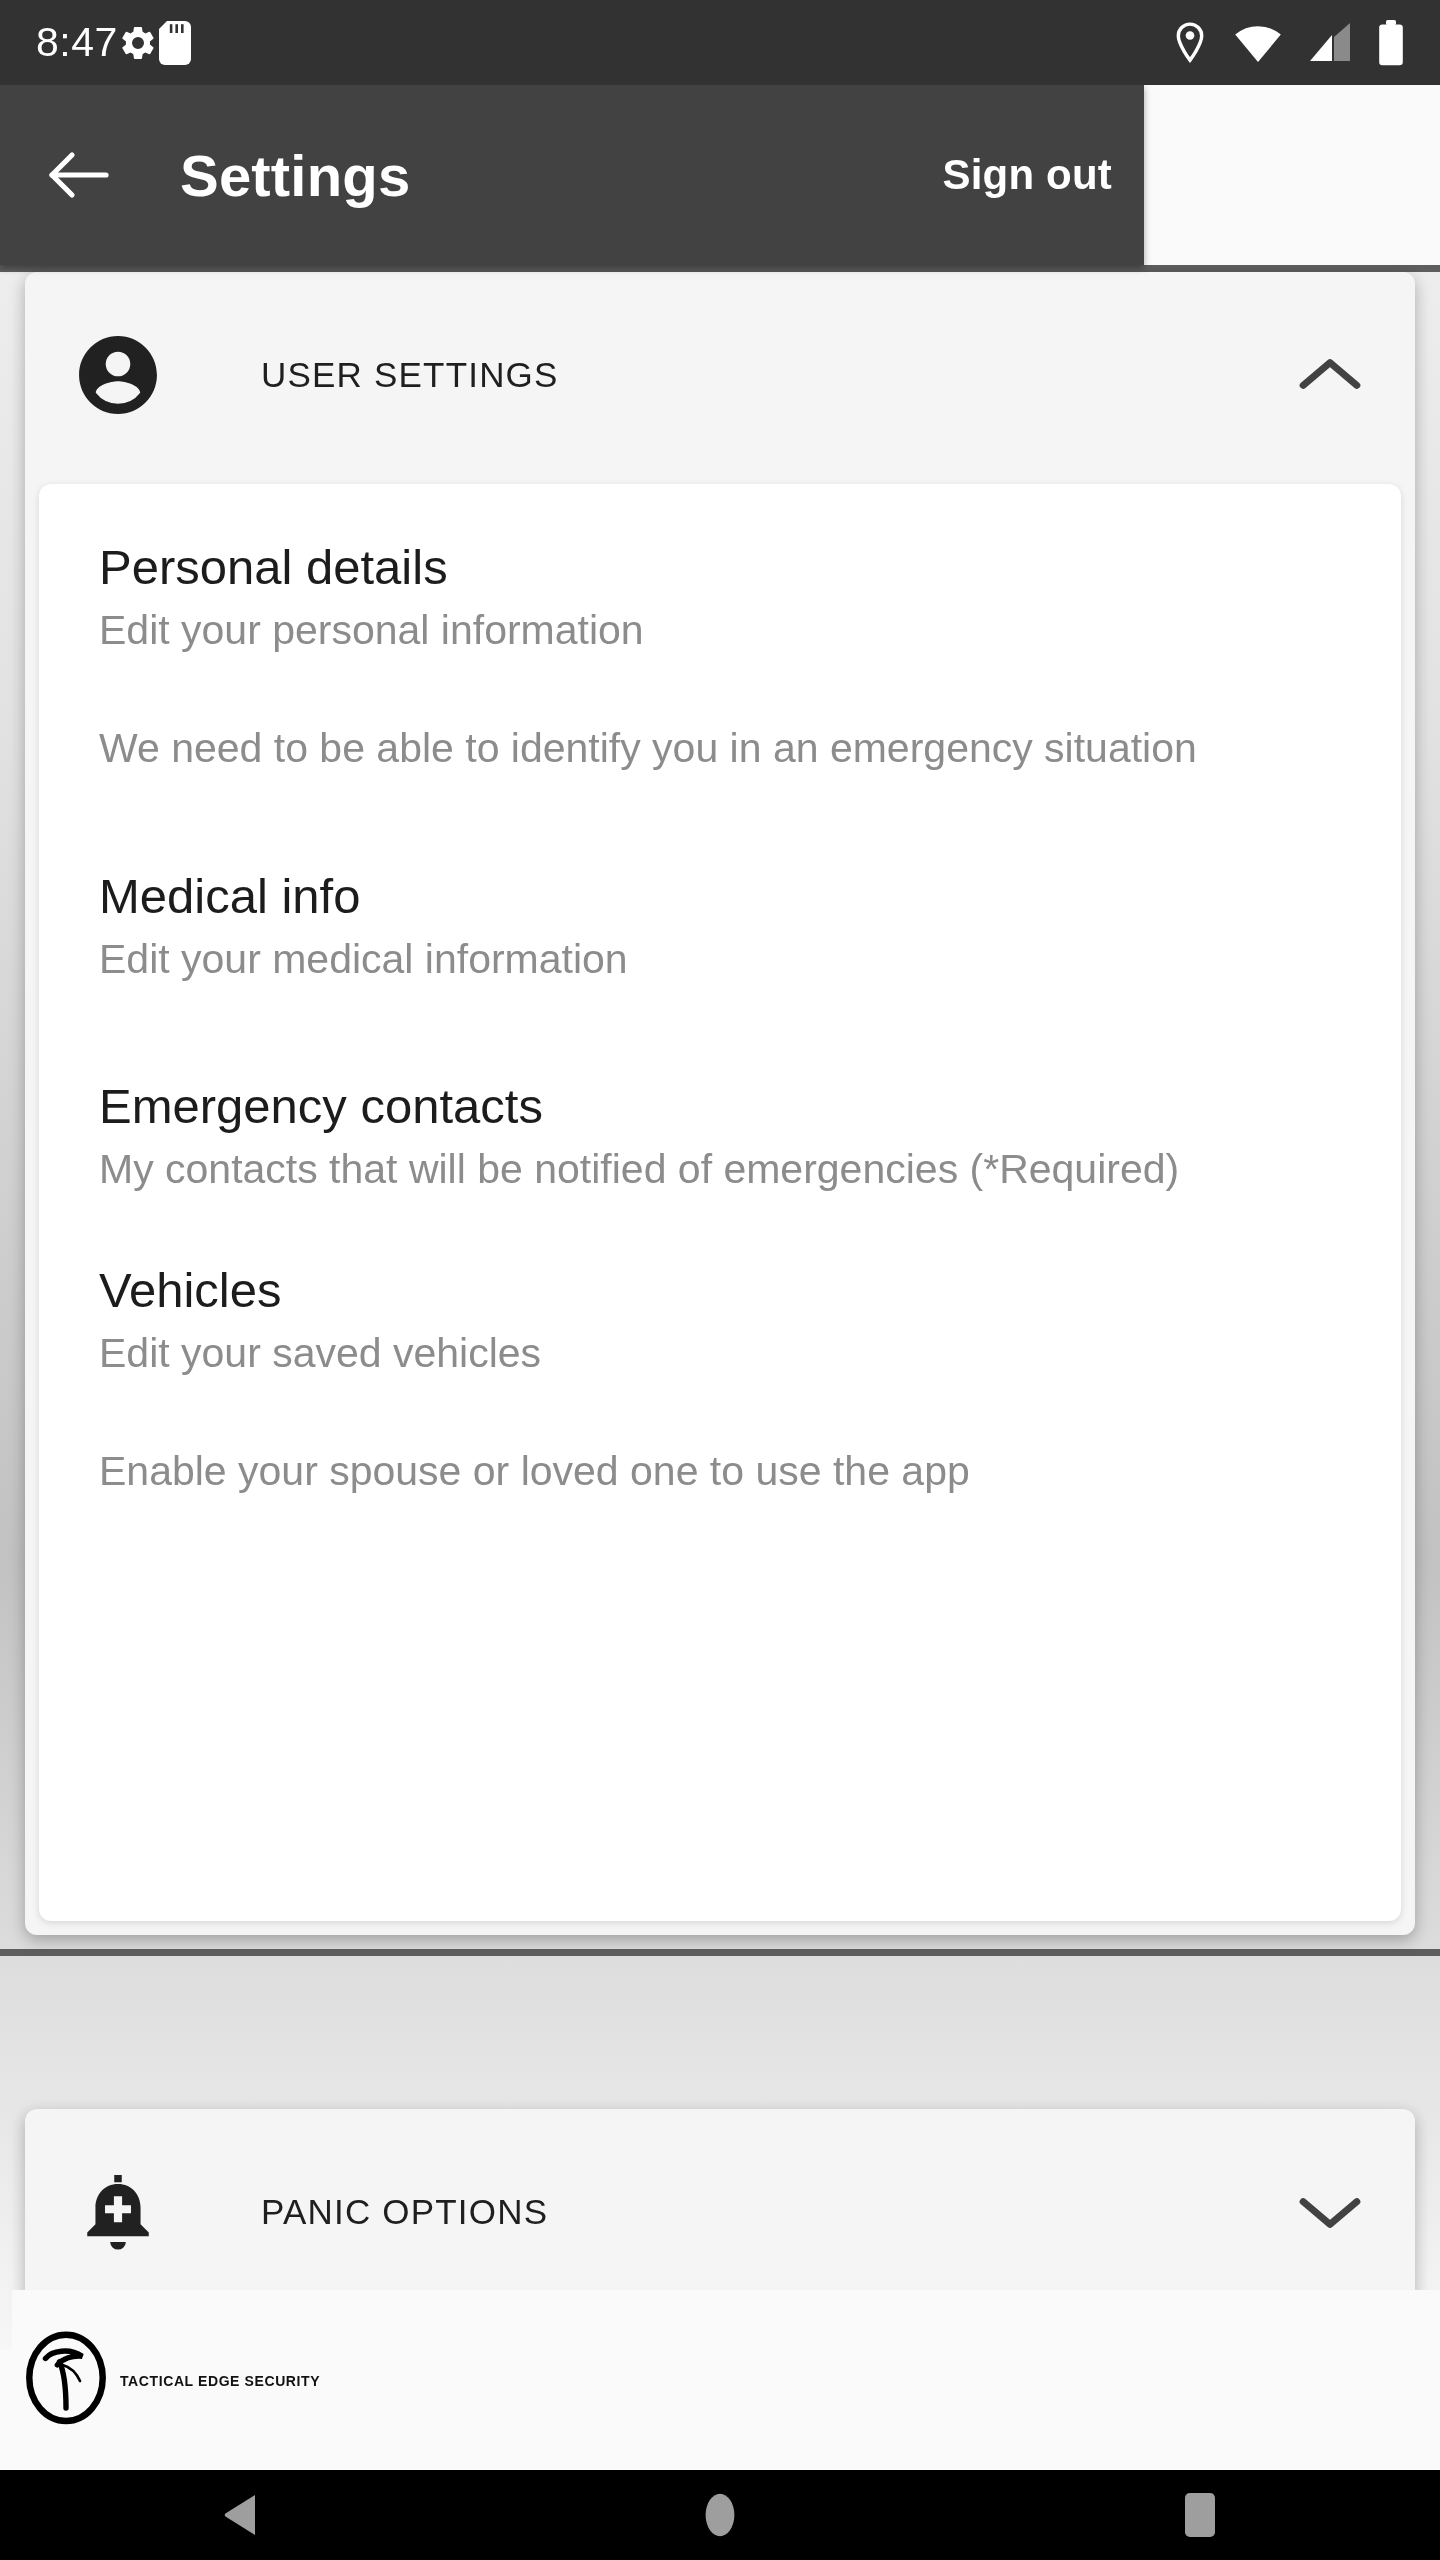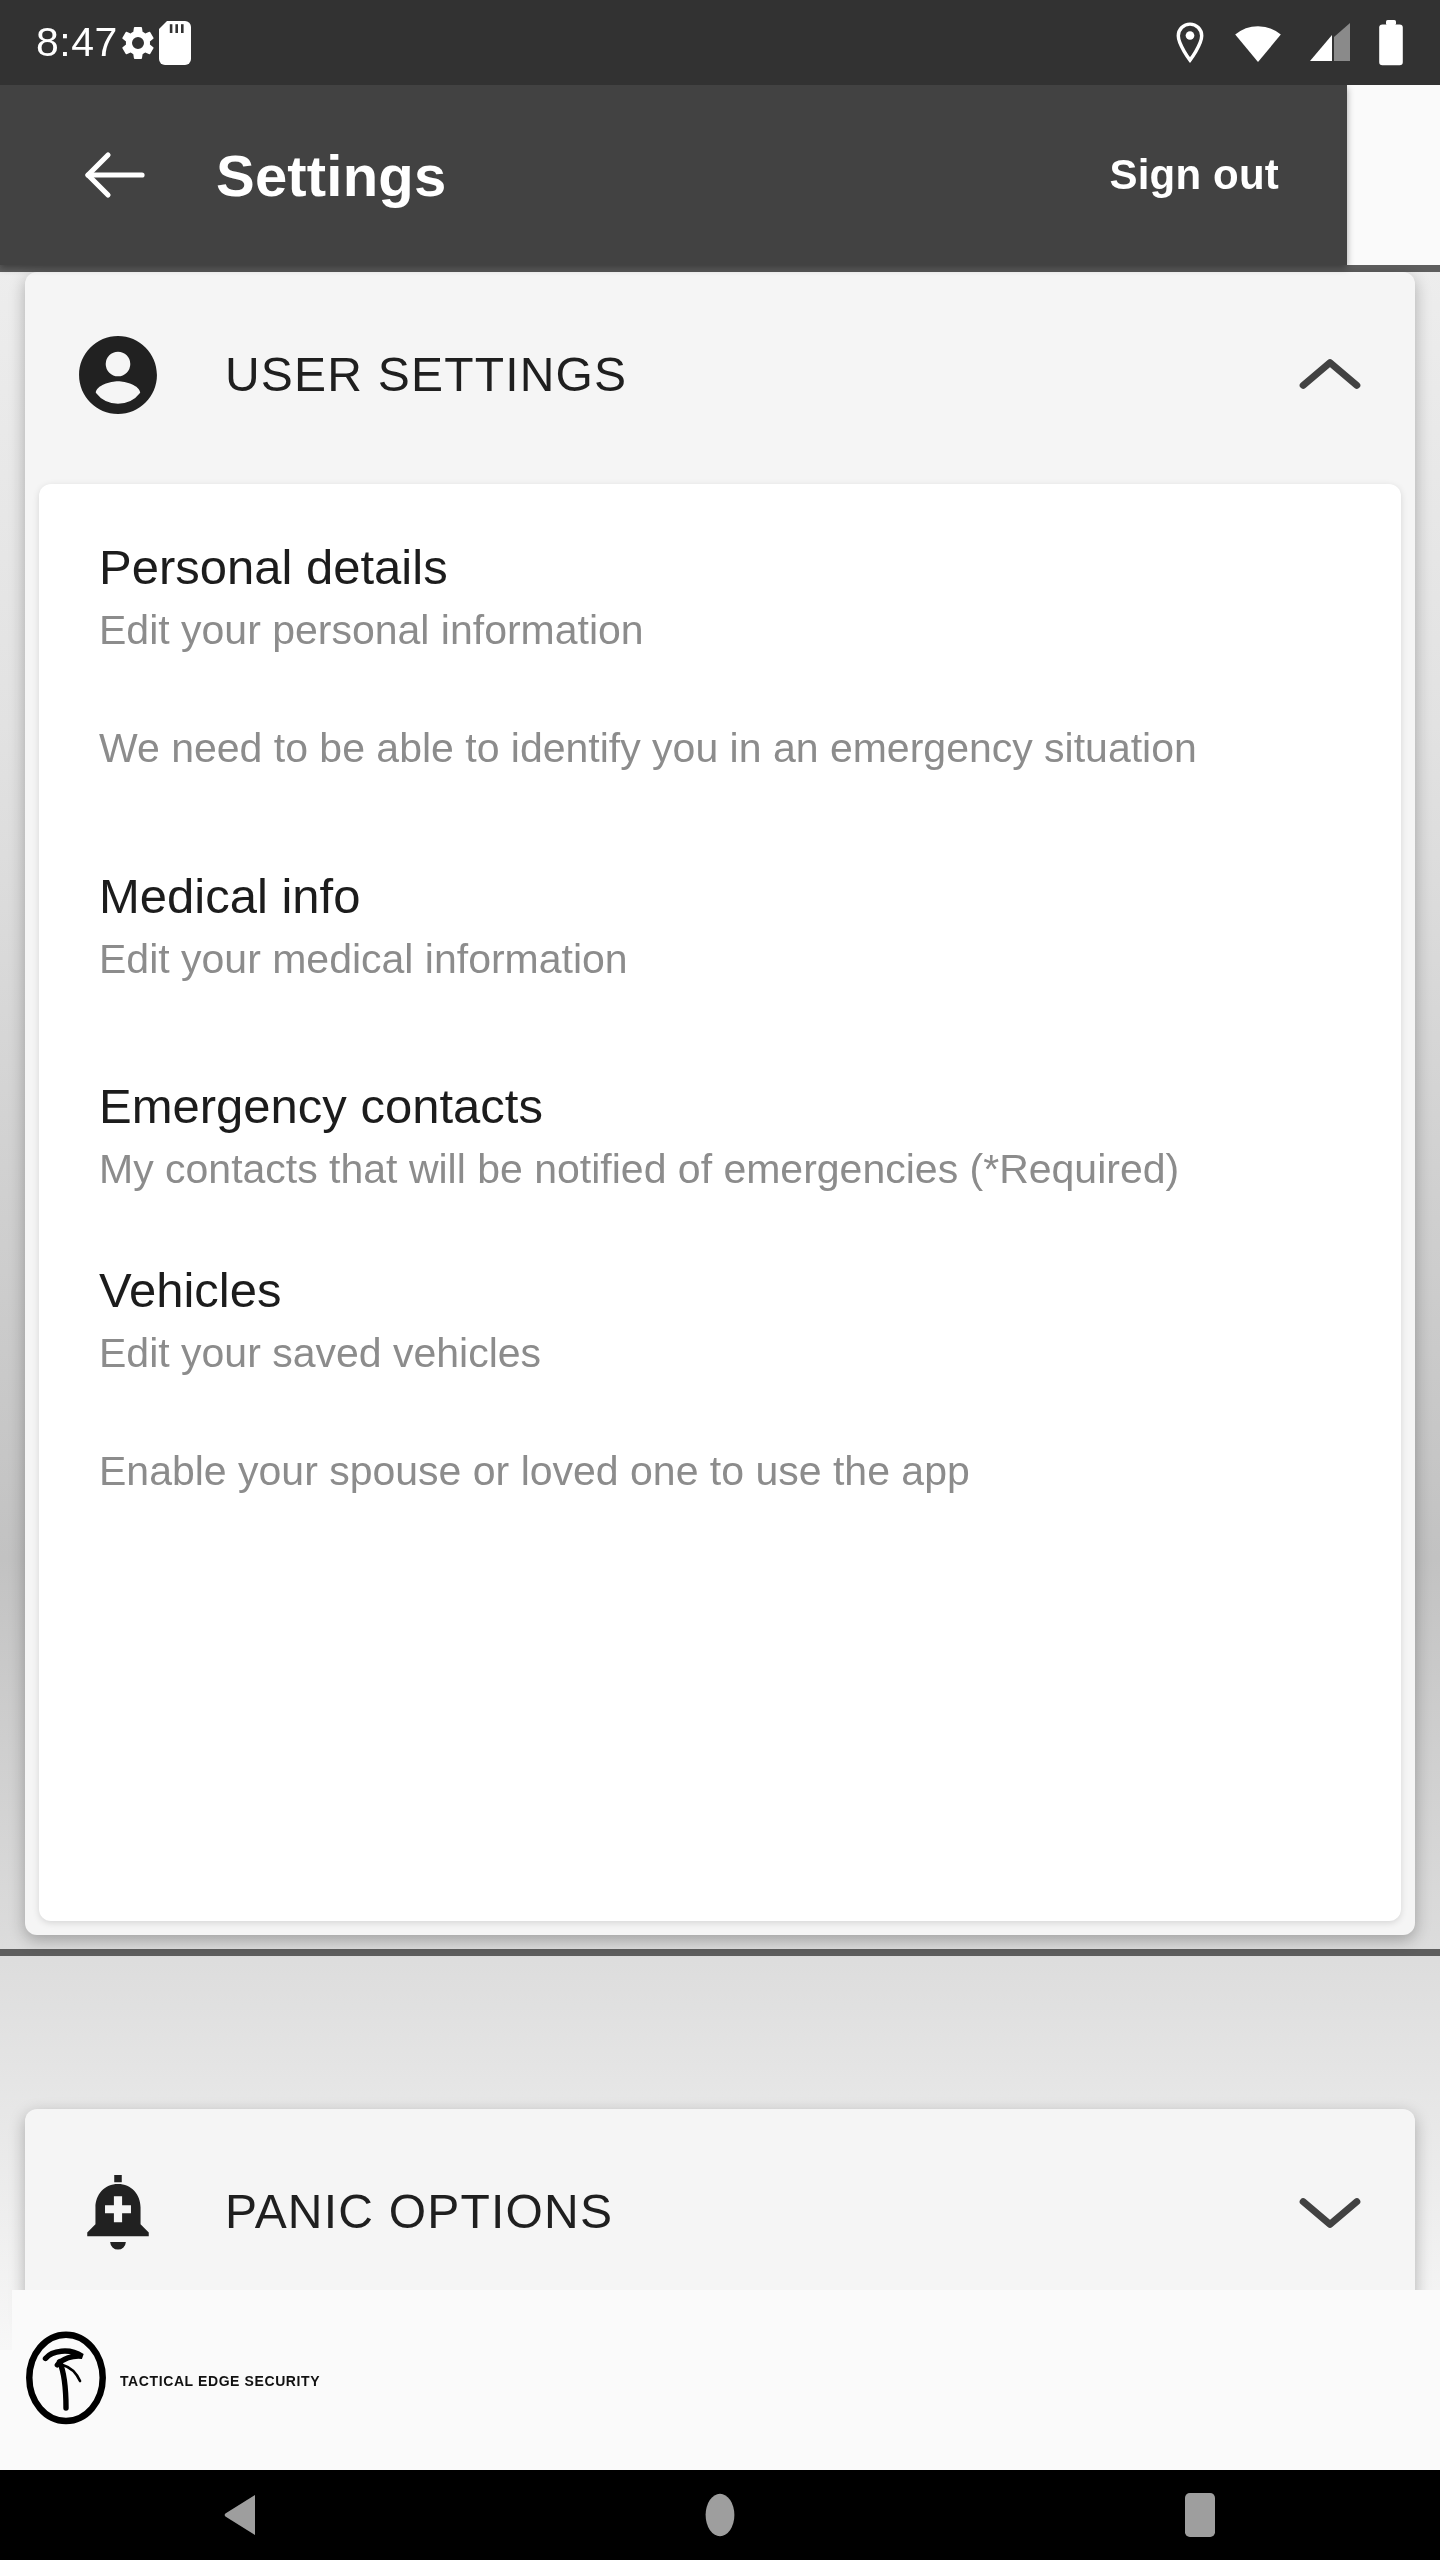--- a/index.html
+++ b/index.html
@@ -17,23 +17,23 @@
     background:#323232; display:flex; align-items:center;
     padding:0 36px; z-index:20;
   }
   .sb-left{ display:flex; align-items:center; }
   .sb-time{ color:#fff; font-size:41px; letter-spacing:.5px; }
   .sb-right{ margin-left:auto; display:flex; align-items:center; gap:26px; }
   .sb-ic{ display:block; }
 
   
   .appbar{
-    position:absolute; top:85px; left:0; width:1347px; height:180px;
+    position:absolute; top:85px; left:0; width:1144px; height:180px;
     background:#424242; display:flex; align-items:center;
-    padding:0 68px; z-index:19;
+    padding:0 32px; z-index:19;
     box-shadow:0 3px 7px rgba(0,0,0,.35);
   }
   .back-btn{ width:92px; height:92px; display:flex; align-items:center; justify-content:center; cursor:pointer;}
   .appbar-title{ color:#fff; font-size:58px; font-weight:bold; margin-left:56px; letter-spacing:.2px;}
   .signout{ margin-left:auto; color:#fff; font-size:42px; font-weight:bold; cursor:pointer; letter-spacing:.2px;}
 
   
   .body{
     position:absolute; top:265px; left:0; width:1440px; height:2085px;
     background:linear-gradient(#ededed 0%, #e2e2e2 22%, #c2c2c2 62%, #f7f7f7 100%);
@@ -51,21 +51,21 @@
   }
   #card-user{ top:7px; height:1663px; }
   #card-panic{ top:1844px; height:220px; }
 
   .card-head{
     display:flex; align-items:center; height:205px;
     padding:0 52px; cursor:pointer;
   }
   .card-head-ic{ width:82px; height:82px; flex:0 0 82px; }
   .card-head-title{
-    margin-left:66px; font-size:48px; color:#1f1f1f; letter-spacing:1.2px;
+    margin-left:102px; font-size:35px; color:#1f1f1f; letter-spacing:1.2px;
   }
   .card-head-chev{ margin-left:auto; width:66px; height:46px; }
 
   
   .list{
     position:absolute; left:14px; right:14px; top:212px; bottom:14px;
     background:#ffffff; border-radius:12px;
     box-shadow:0 2px 7px rgba(0,0,0,.13);
     padding:56px 6px 0 0; overflow:hidden;
   }

